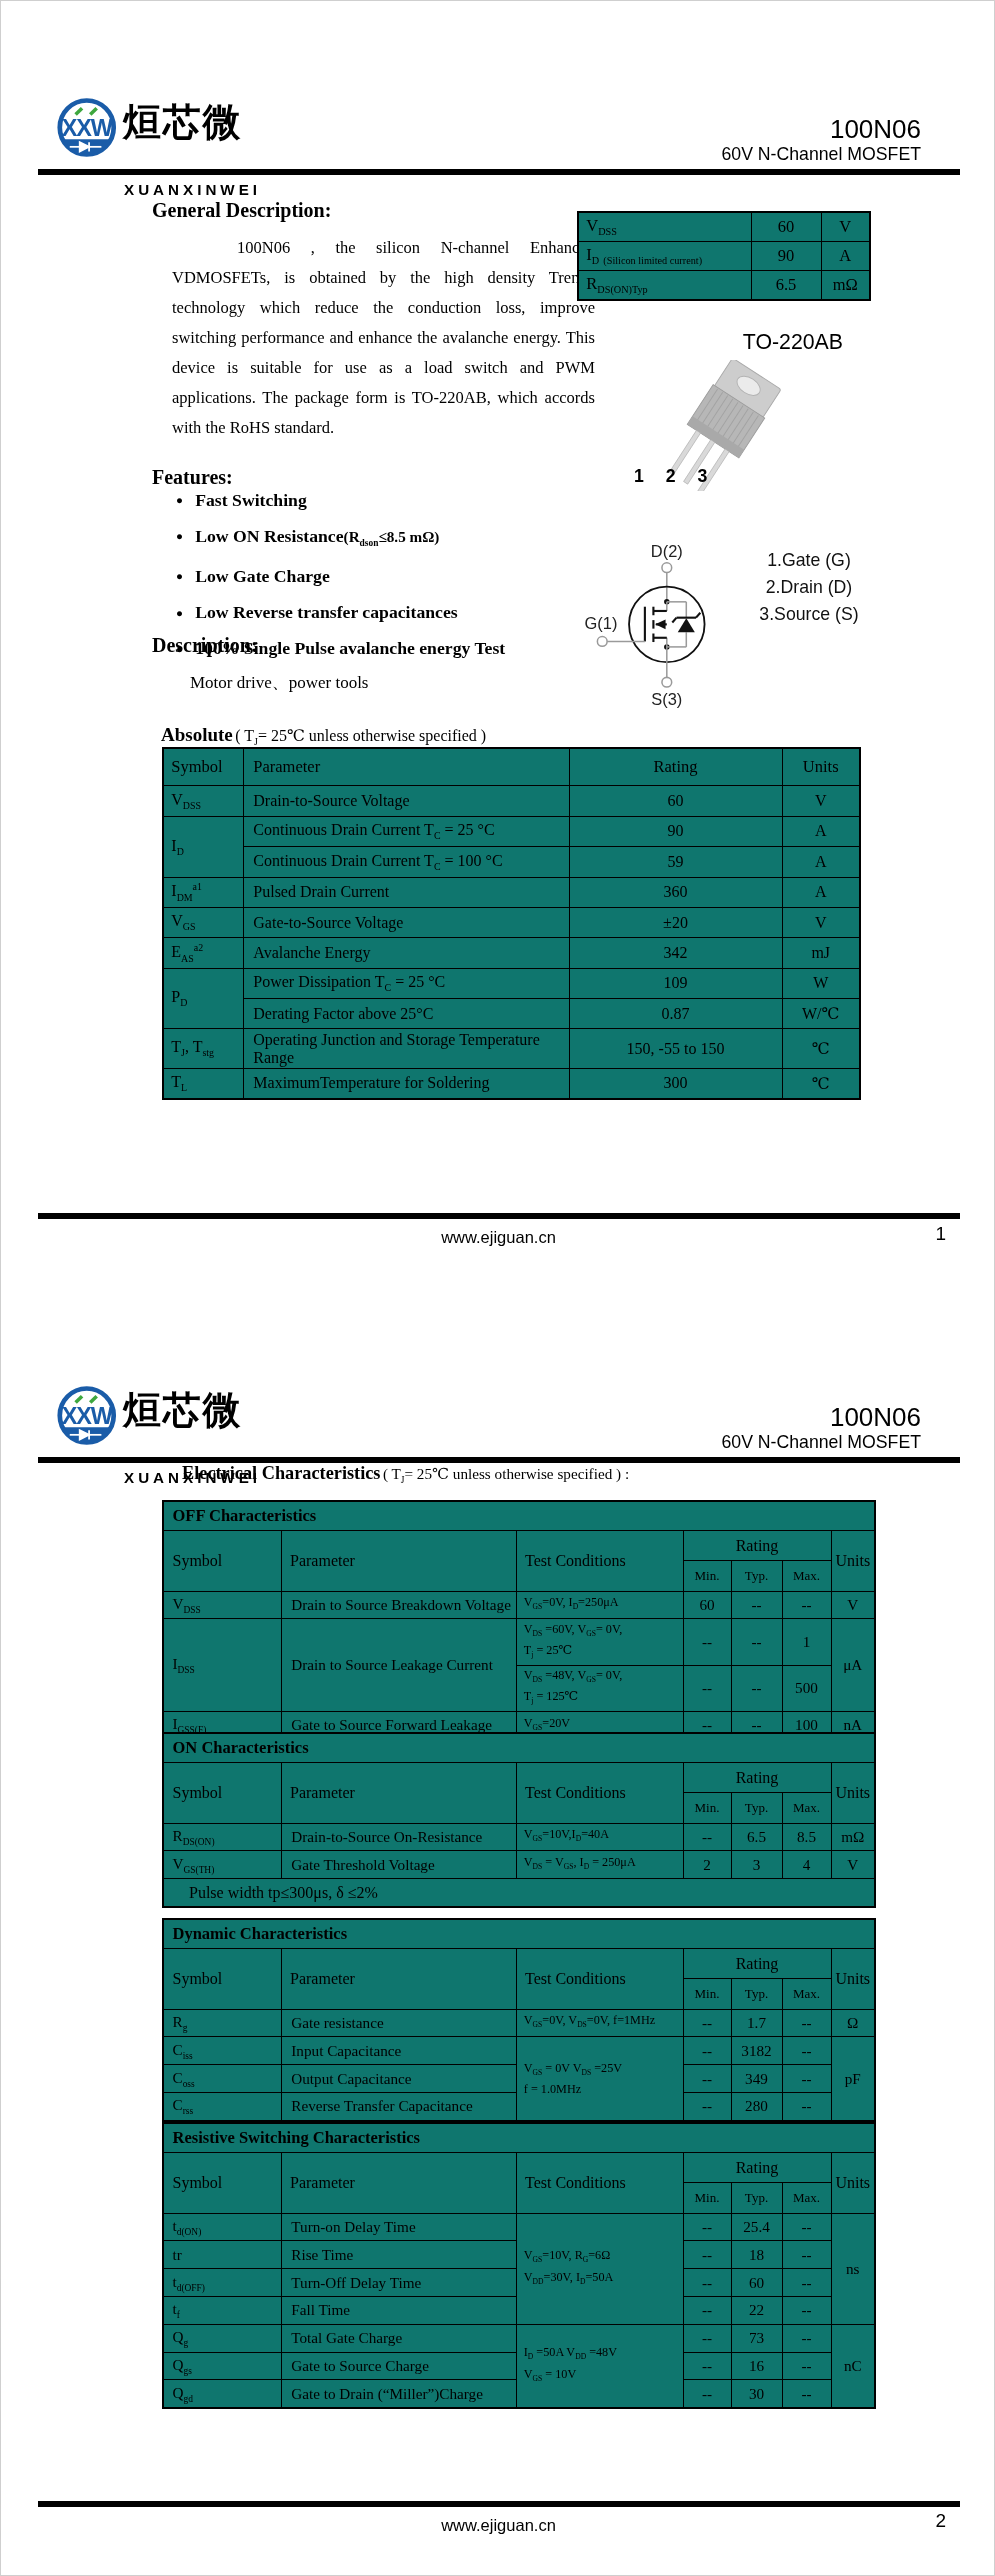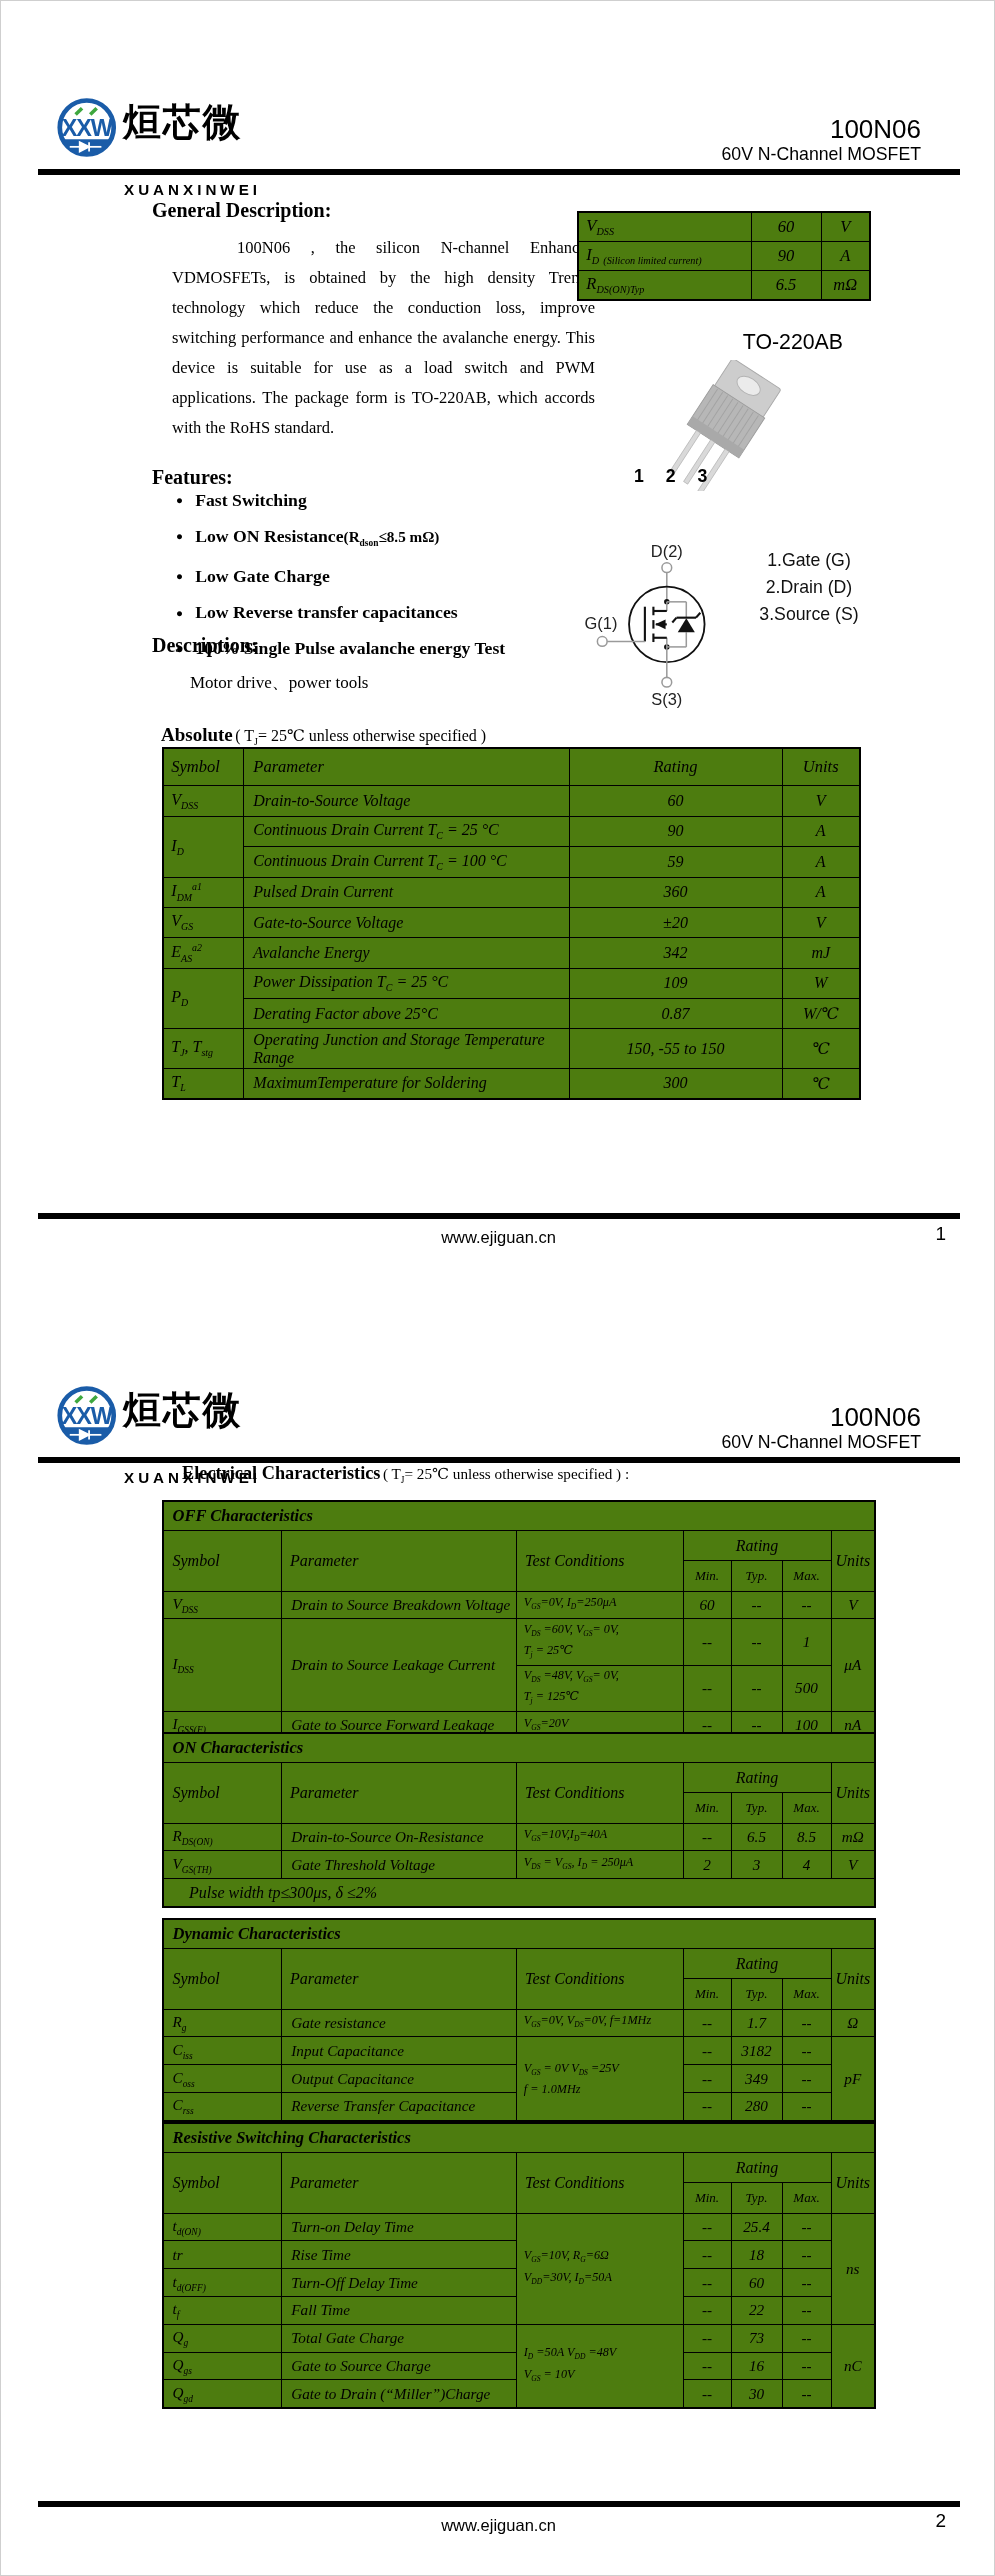--- a/index.html
+++ b/index.html
@@ -23,21 +23,21 @@
   .feat-item .bullet{font-size:11.6px;margin-right:12.2px;vertical-align:1.8px;}
   .feat-label{font-size:17.7px;font-weight:bold;}
   .feat-detail{font-size:15.2px;font-weight:bold;}
   .apps-body{font-size:17px;}
   .pins123{font-size:17.7px;font-weight:bold;letter-spacing:8.5px;}
   .pkg-title{font-size:21.3px;text-align:right;width:220px;}
   .pinlist{font-size:17.7px;line-height:27px;text-align:center;width:110px;color:#111;}
   .tbl-title .b{font-size:19px;font-weight:bold;}
   .tbl-title .r{font-size:16px;}
   
-  table{border-collapse:collapse;table-layout:fixed;background:#4d7c0f;font-style:italic;}
+  table{border-collapse:collapse;table-layout:fixed;background:#0f766e;}
   table.frame{border:2.4px solid #000;}
   th,td{border-left:1.2px solid #000;border-right:1.2px solid #000;border-top:1.8px solid #000;
         border-bottom:none;padding:1.2px 3.7px;vertical-align:middle;text-align:center;
         overflow:hidden;}
   tr.thin>td{border-top-width:0.6px;}
   tr.subhead>th{border-top-width:1.2px;}
   
   .summary{width:292px;font-size:16.5px;}
   .summary td{height:25.6px;}
   .summary .cell-name{text-align:left;padding-left:7.3px;}

